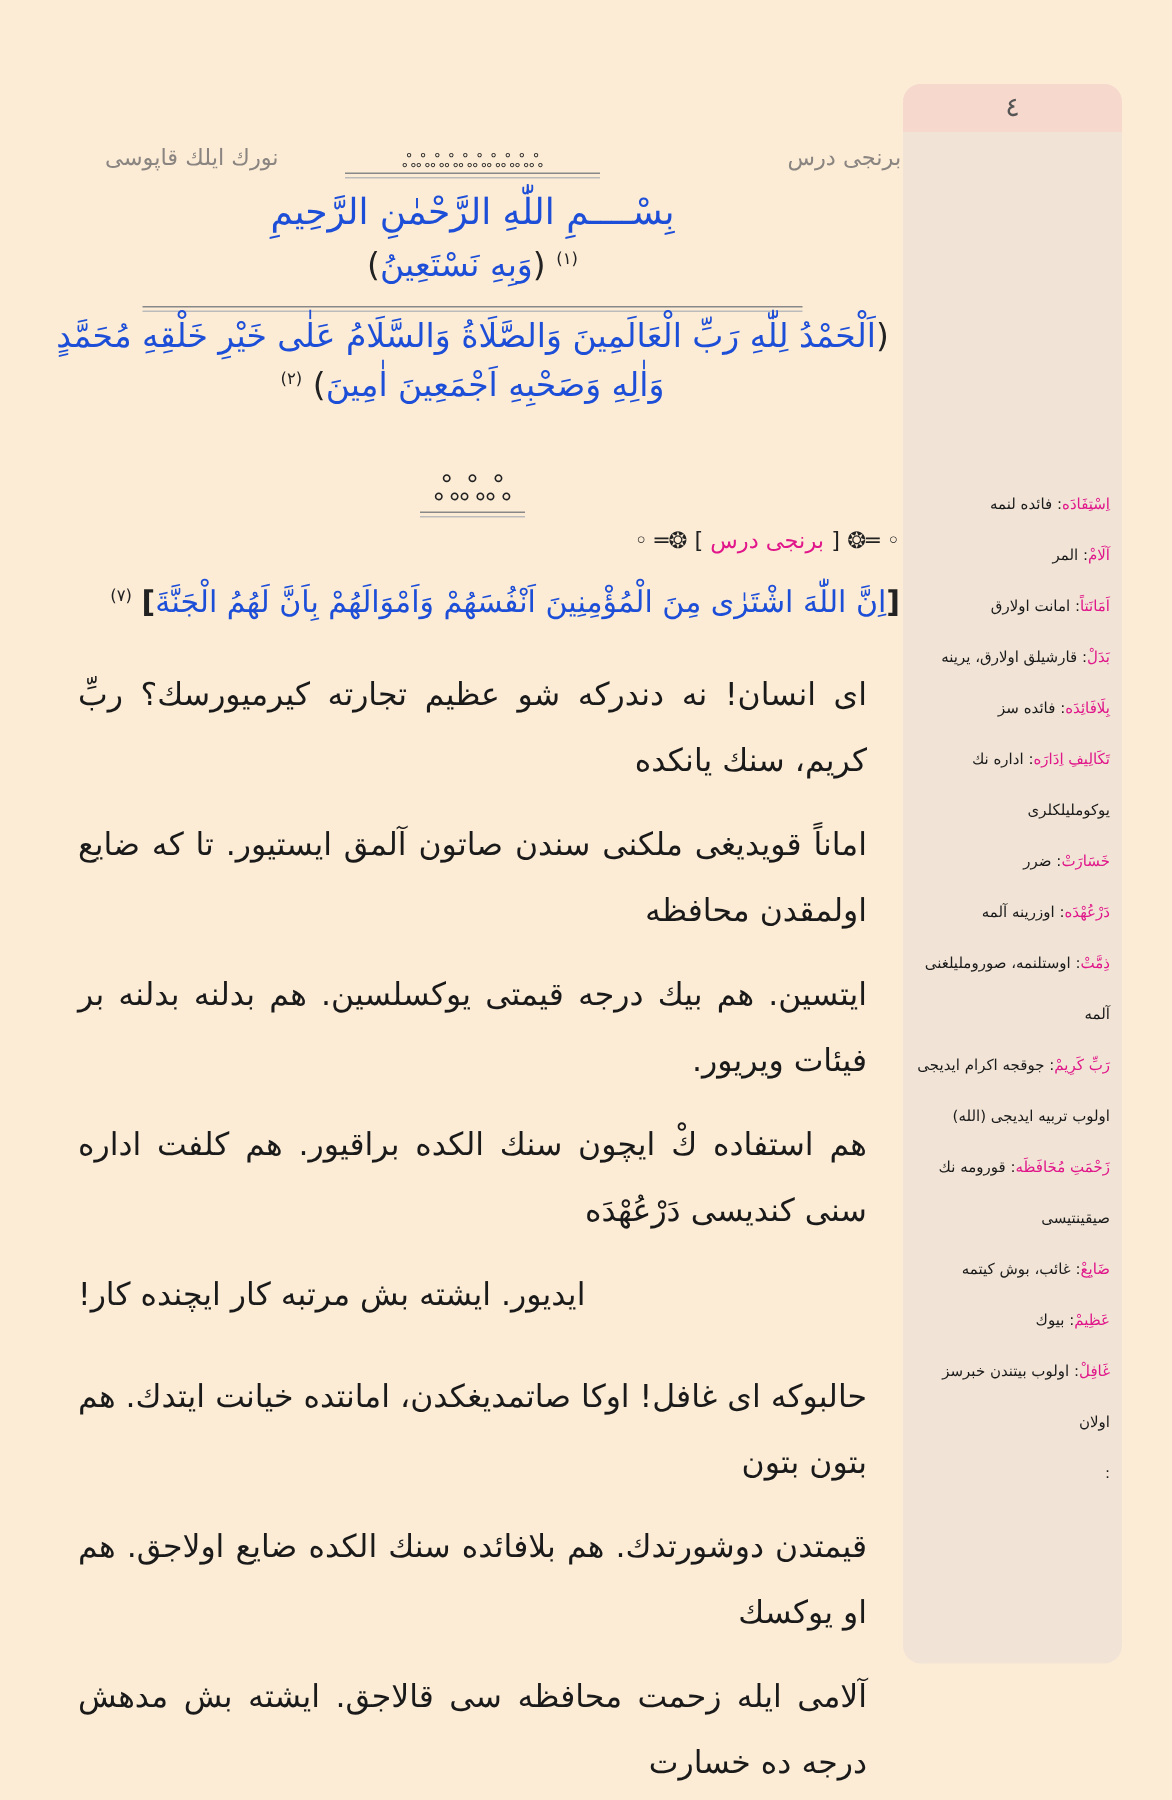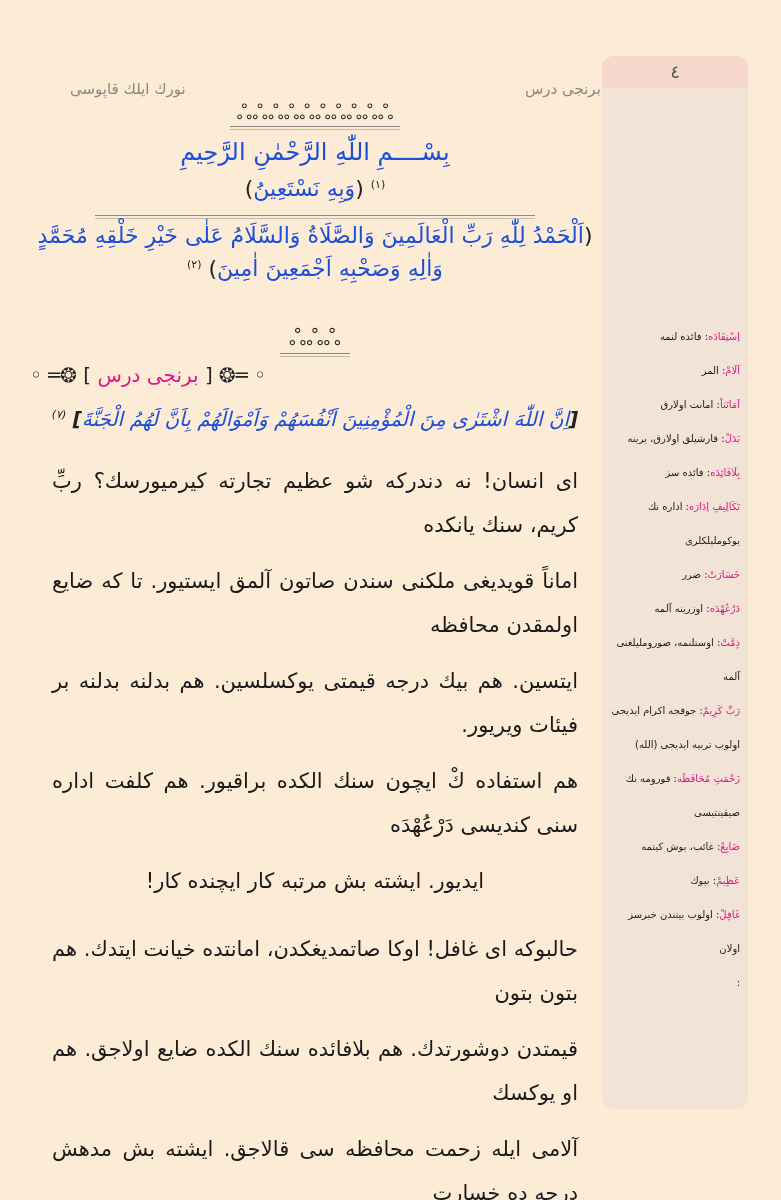--- a/index.html
+++ b/index.html
@@ -5,39 +5,39 @@
   html, body { margin:0; padding:0; }
   body {
     width:781px; height:1200px; overflow:hidden;
     background:#fcecd6;
     font-family:"DejaVu Sans", sans-serif;
     position:relative;
     color:#1a1a1a;
   }
   .page { position:absolute; left:0; top:0; width:781px; height:1200px; }
   .running-head {
-    position:absolute; top:80px; font-size:15px; color:#8a8580;
+    position:absolute; top:96px; font-size:15px; color:#8a8580;
   }
   .rh-left { left:70px; }
   .rh-right { left:525px; }
   .main { position:absolute; left:30px; top:100px; width:570px; direction:rtl; }
   .pink { color:#1d4ed8; }
-  .ornament { font-size:20px; letter-spacing:0px; color:#222; text-align:center; }
+  .ornament { font-size:12px; letter-spacing:0px; color:#222; text-align:center; }
   .rule { height:2px; border-top:1px solid #888; border-bottom:1px solid #bbb; margin:0 auto; }
   .bismillah { font-size:24px; text-align:center; margin-top:8px; }
   .verse { font-size:22px; text-align:center; line-height:1.5; }
   .verse .paren { color:#222; }
   .sup { font-size:11px; color:#222; vertical-align:super; }
-  .lesson-title { font-size:20px; text-align:left; margin-top:6px; color:#222; }
+  .lesson-title { font-size:15px; text-align:right; margin-top:6px; color:#222; }
   .lesson-title .t { color:#e0168a; }
-  .ayah { font-size:20px; text-align:center; margin-top:20px;font-style:italic; }
+  .ayah { font-size:20px; margin-top:20px; }
   .ayah .br { color:#222; font-weight:bold; }
   .para { font-size:21px; line-height:44px; text-align:justify; padding:0 10px; }
   .para p { margin:12px; }
-  .para .last { text-align:center; }
+  .para .last { text-align:left; }
   .side {
     position:absolute; left:602px; top:56px; width:146px; height:1053px;
     background:#f1e4d6; border-radius:12px; overflow:hidden;
   }
   .side-head {
     height:32px; background:#f7d8cc; text-align:center;
     font-size:18px; line-height:32px; color:#555;
   }
   .gloss { direction:rtl; padding:232px 8px 0 8px; font-size:10px; line-height:34px; }
   .gloss .term { color:#e0168a; }

